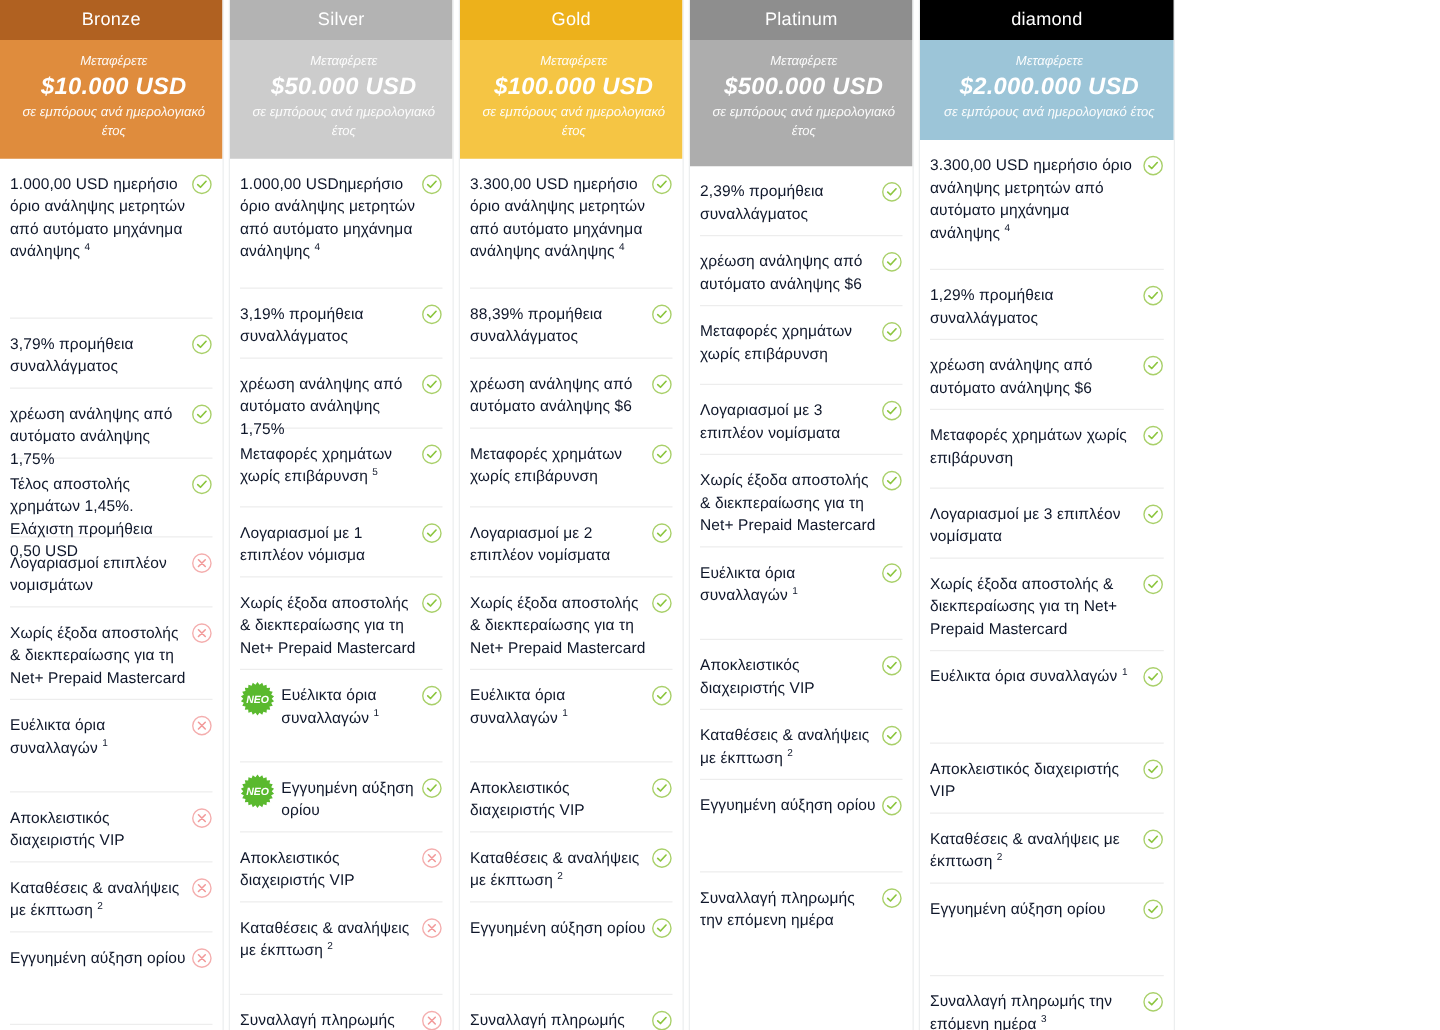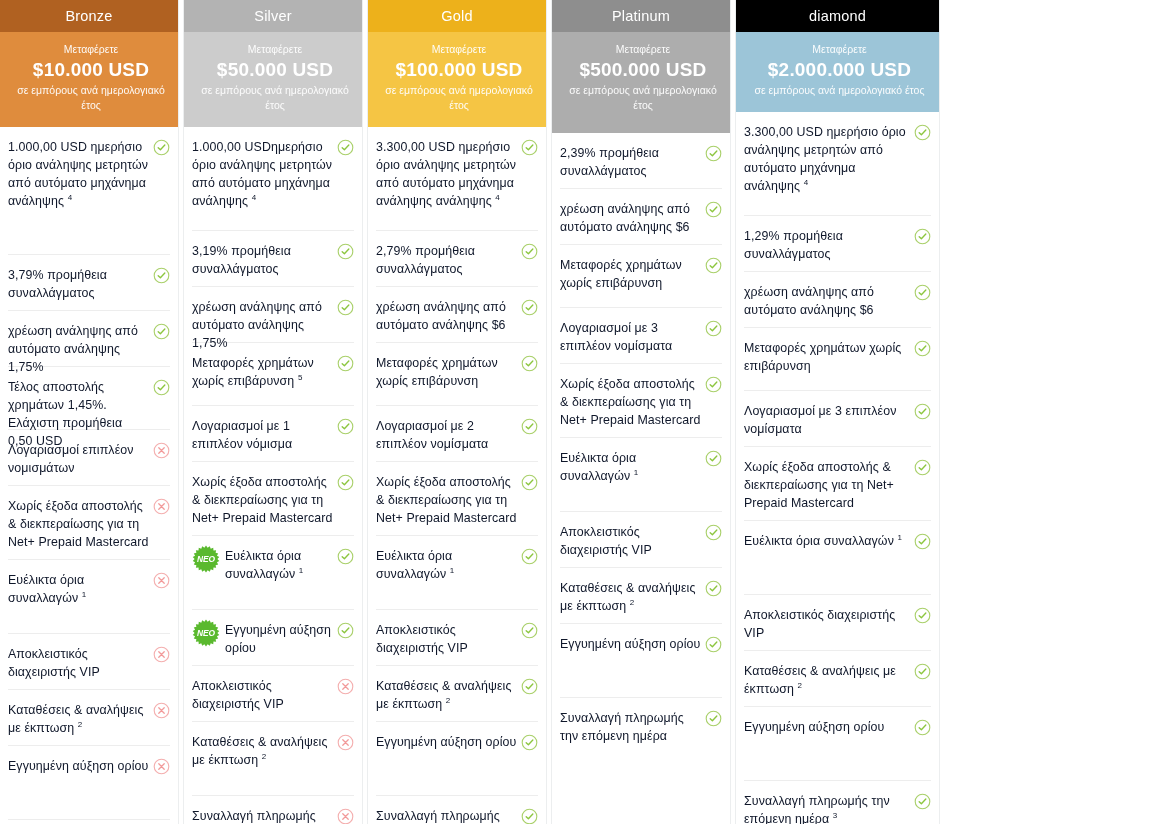--- a/index.html
+++ b/index.html
@@ -49,20 +49,21 @@
     letter-spacing: .2px;
     font-weight: 400;
   }
 
   .col-price {
     text-align: center;
     color: #ffffff;
     padding: 10px 10px 14px 14px;
     box-sizing: border-box;
     height: 101px;
+    font-style: italic;
   }
   .price-pre {
     font-size: 10.5px;
     line-height: 15px;
     opacity: .95;
   }
   .price-main {
     font-size: 19px;
     font-weight: bold;
     line-height: 26px;
@@ -371,21 +372,21 @@
         <div class="feature" style="height: 104px;">
           <span class="f-text">3.300,00 USD ημερήσιο όριο ανάληψης μετρητών από αυτόματο μηχάνημα ανάληψης ανάληψης <sup>4</sup></span>
           <span class="f-icon">
             <svg viewBox="0 0 20 20" width="17" height="17">
               <circle cx="10" cy="10" r="8.6" fill="none" stroke="#a9d06a" stroke-width="1.3"></circle>
               <path d="M6.1 10.2 L8.7 12.7 L13.9 7.1" fill="none" stroke="#8cc63f" stroke-width="1.6" stroke-linecap="round" stroke-linejoin="round"></path>
             </svg>
           </span>
         </div>
         <div class="feature" style="height: 56px;">
-          <span class="f-text">2,79% προμήθεια συναλλάγματος</span>
+          <span class="f-text">88,39% προμήθεια συναλλάγματος</span>
           <span class="f-icon">
             <svg viewBox="0 0 20 20" width="17" height="17">
               <circle cx="10" cy="10" r="8.6" fill="none" stroke="#a9d06a" stroke-width="1.3"></circle>
               <path d="M6.1 10.2 L8.7 12.7 L13.9 7.1" fill="none" stroke="#8cc63f" stroke-width="1.6" stroke-linecap="round" stroke-linejoin="round"></path>
             </svg>
           </span>
         </div>
         <div class="feature" style="height: 56px;">
           <span class="f-text">χρέωση ανάληψης από αυτόματο ανάληψης $6</span>
           <span class="f-icon">

